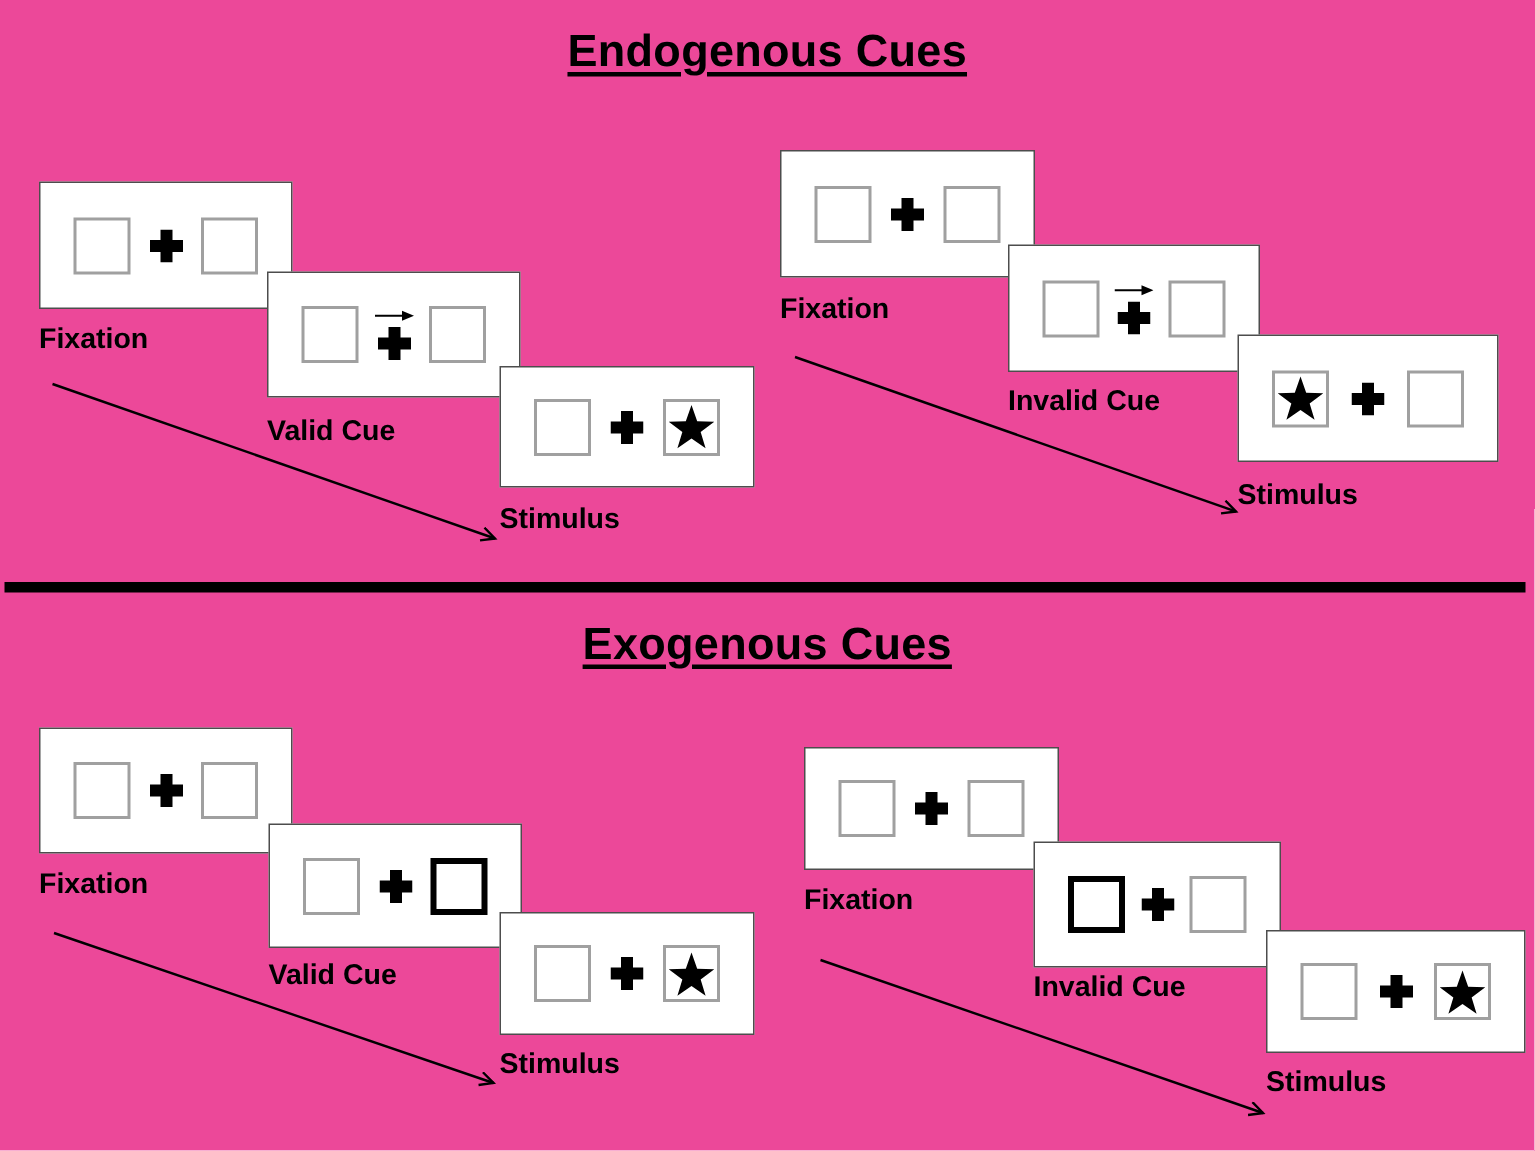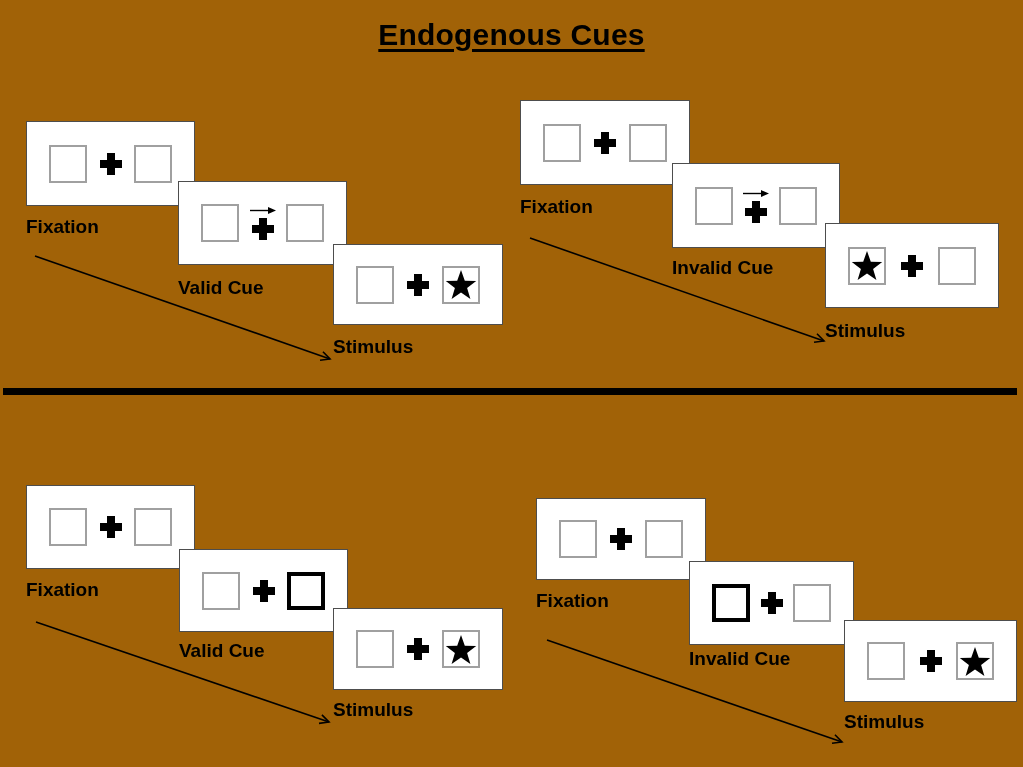--- a/index.html
+++ b/index.html
@@ -1,20 +1,20 @@
 <!DOCTYPE html>
 <html><head>
 <meta charset="utf-8">
 <style>
   html, body { margin: 0; padding: 0; background: #fff; }
   #canvas {
     position: relative;
     width: 1023px;
     height: 767px;
-    background: #a16207;
+    background: #ec4899;
     font-family: "Liberation Sans", "DejaVu Sans", sans-serif;
     color: #000;
     overflow: hidden;
   }
   .section-title {
     position: absolute;
     left: 0;
     width: 100%;
     text-align: center;
     font-size: 30px;
@@ -188,20 +188,21 @@
             <path d="M7 0h8v7h7v8h-7v7H7v-7H0V7h7z" fill="#000"></path>
           </svg>
         </span>
       </div>
     <div class="box"></div>
   </div>
   <div class="plabel" style="left:825px;top:320px;width:174px">Stimulus</div>
 
   <div class="divider" style="top:388px"></div>
 
+  <div class="section-title" style="top:413px">Exogenous Cues</div>
 
   <div class="panel" style="left:26px;top:485px;width:169px;height:84px">
     <div class="box"></div>
     <div class="mid">
         <span class="plus">
           <svg width="22" height="22" viewBox="0 0 22 22">
             <path d="M7 0h8v7h7v8h-7v7H7v-7H0V7h7z" fill="#000"></path>
           </svg>
         </span>
       </div>

